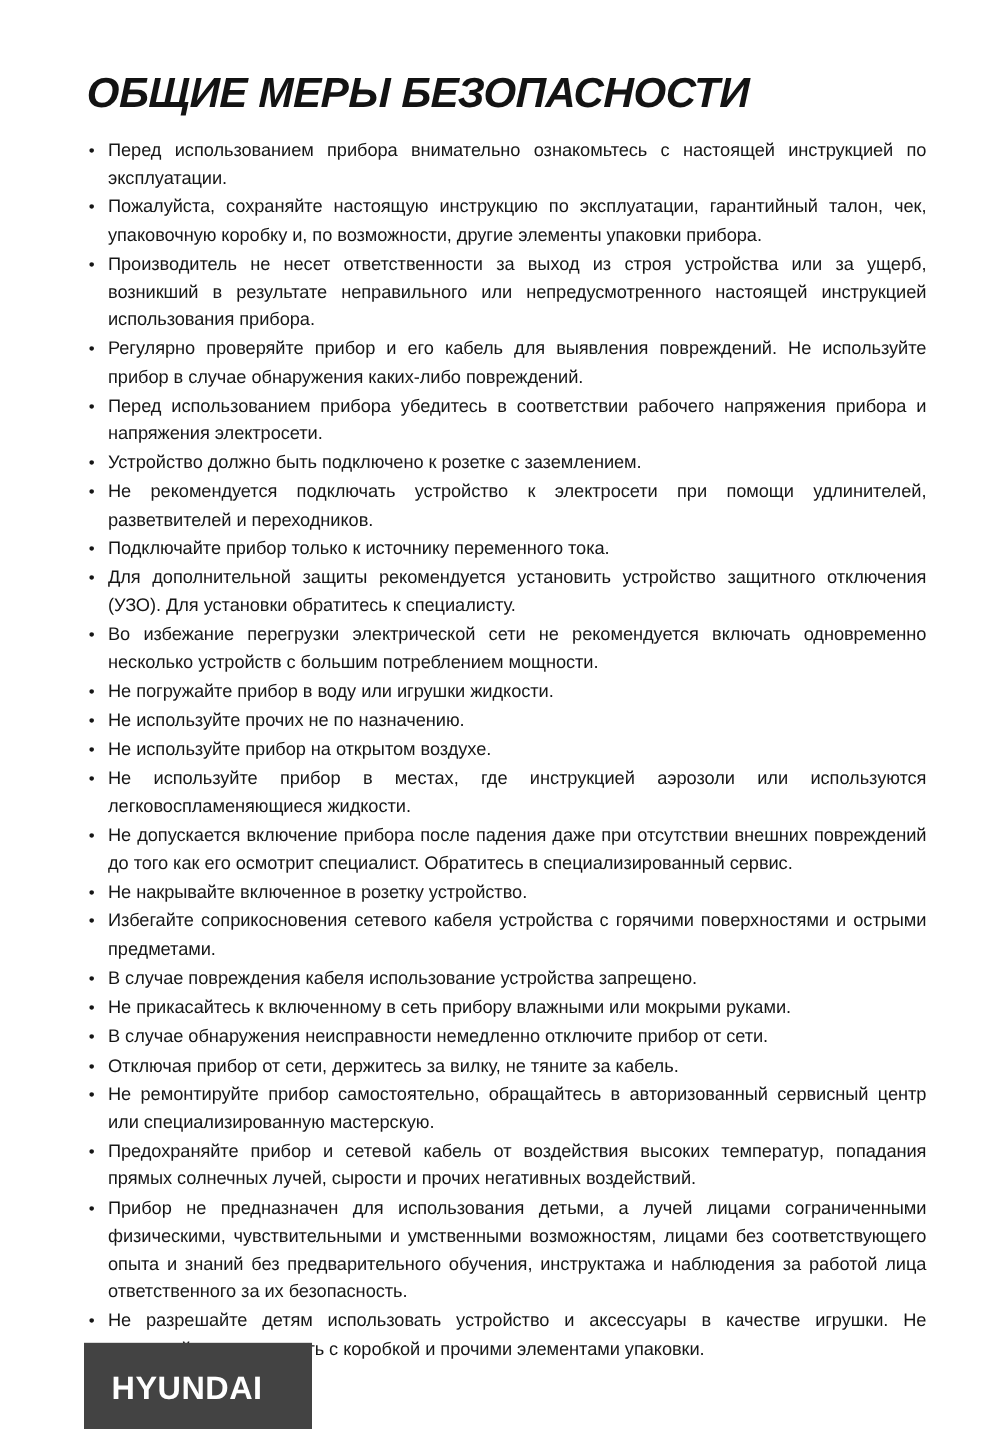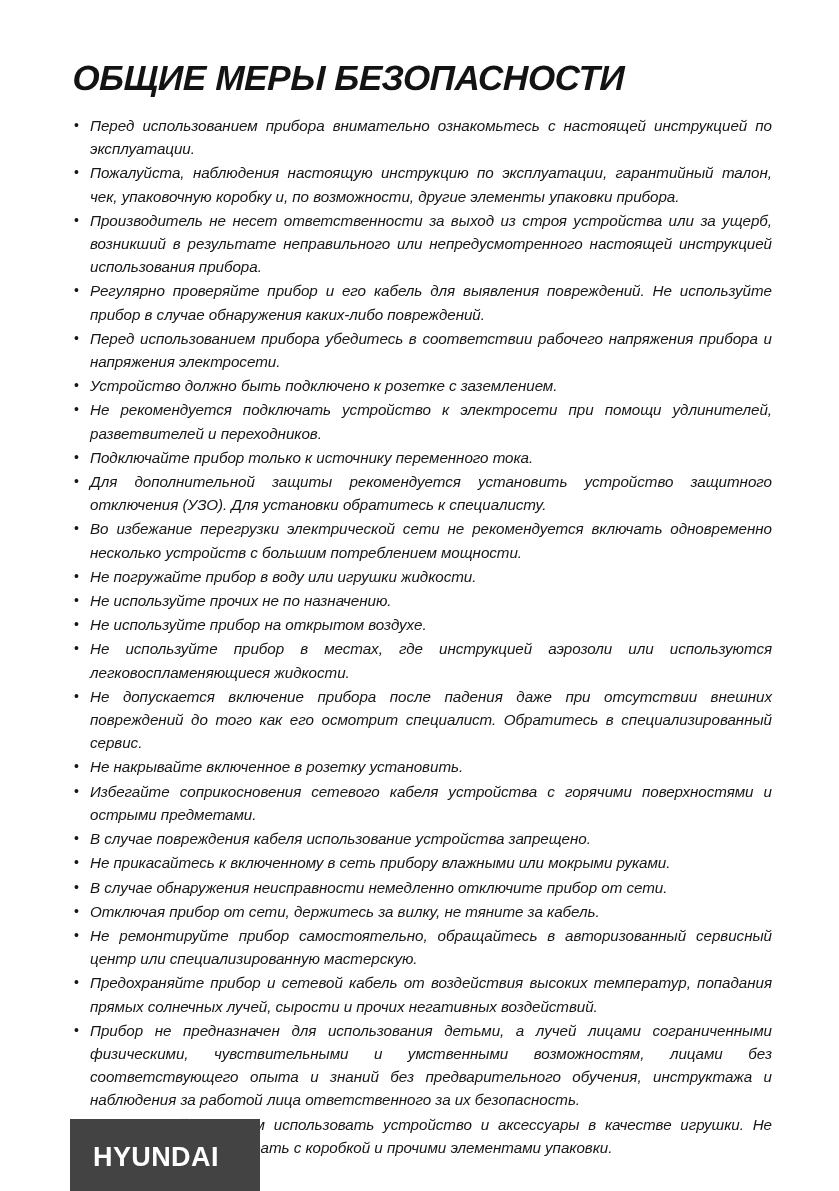--- a/index.html
+++ b/index.html
@@ -71,21 +71,20 @@
     left: 2px;
     top: 0;
     line-height: 23.2px;
     font-size: 14px;
     color: #161616;
   }
 
   
   .safety-item .txt {
     display: block;
-    font-style: italic;
   }
 
   .logo-block {
     position: absolute;
     left: 70px;
     top: 1119px;
     width: 190px;
     height: 76px;
     background: #434343;
     display: flex;
@@ -113,21 +112,21 @@
 
     <h1 class="page-title">ОБЩИЕ МЕРЫ БЕЗОПАСНОСТИ</h1>
 
     <ul class="safety-list">
         <li class="safety-item">
           <span class="bullet">•</span>
           <span class="txt">Перед использованием прибора внимательно ознакомьтесь с настоящей инструкцией по эксплуатации.</span>
         </li>
         <li class="safety-item">
           <span class="bullet">•</span>
-          <span class="txt">Пожалуйста, наблюдения настоящую инструкцию по эксплуатации, гарантийный талон, чек, упаковочную коробку и, по возможности, другие элементы упаковки прибора.</span>
+          <span class="txt">Пожалуйста, сохраняйте настоящую инструкцию по эксплуатации, гарантийный талон, чек, упаковочную коробку и, по возможности, другие элементы упаковки прибора.</span>
         </li>
         <li class="safety-item">
           <span class="bullet">•</span>
           <span class="txt">Производитель не несет ответственности за выход из строя устройства или за ущерб, возникший в результате неправильного или непредусмотренного настоящей инструкцией использования прибора.</span>
         </li>
         <li class="safety-item">
           <span class="bullet">•</span>
           <span class="txt">Регулярно проверяйте прибор и его кабель для выявления повреждений. Не используйте прибор в случае обнаружения каких-либо повреждений.</span>
         </li>
         <li class="safety-item">
@@ -169,21 +168,21 @@
         <li class="safety-item">
           <span class="bullet">•</span>
           <span class="txt">Не используйте прибор в местах, где инструкцией аэрозоли или используются легковоспламеняющиеся жидкости.</span>
         </li>
         <li class="safety-item">
           <span class="bullet">•</span>
           <span class="txt">Не допускается включение прибора после падения даже при отсутствии внешних повреждений до того как его осмотрит специалист. Обратитесь в специализированный сервис.</span>
         </li>
         <li class="safety-item">
           <span class="bullet">•</span>
-          <span class="txt">Не накрывайте включенное в розетку установить.</span>
+          <span class="txt">Не накрывайте включенное в розетку устройство.</span>
         </li>
         <li class="safety-item">
           <span class="bullet">•</span>
           <span class="txt">Избегайте соприкосновения сетевого кабеля устройства с горячими поверхностями и острыми предметами.</span>
         </li>
         <li class="safety-item">
           <span class="bullet">•</span>
           <span class="txt">В случае повреждения кабеля использование устройства запрещено.</span>
         </li>
         <li class="safety-item">

